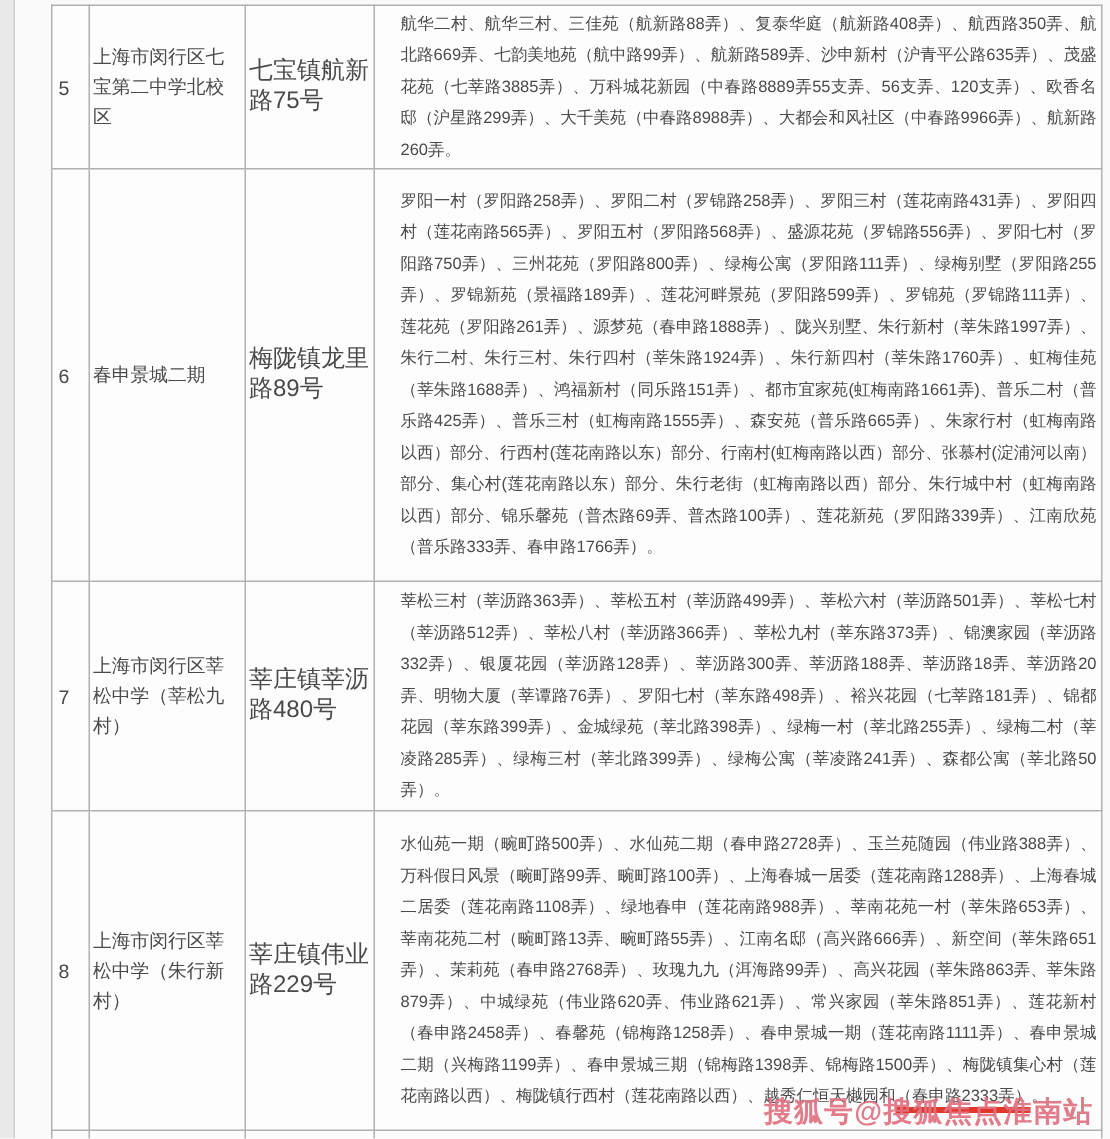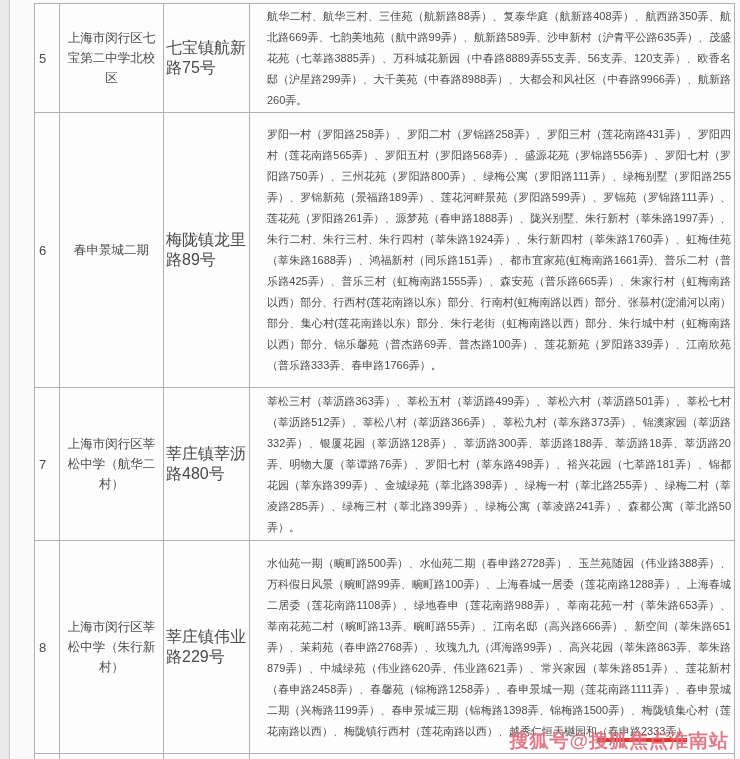--- a/index.html
+++ b/index.html
@@ -14,21 +14,21 @@
   }
   table.district-table{
     position:absolute;left:34px;top:3px;width:700px;
     border-collapse:collapse;table-layout:fixed;background:#fdfdfd;
   }
   td{
     border:1px solid #b2b0b0;color:#4a4a4a;vertical-align:middle;
     overflow:hidden;
   }
   td.num{font-size:13px;padding:0 0 0 4px;}
-  td.school{font-size:12.5px;line-height:20px;padding:0 2px;text-align:center;}
+  td.school{font-size:12.5px;line-height:20px;padding:0 2px;}
   td.addr{font-size:16px;line-height:20px;padding:0 2px;}
   td.areas{padding:0 3px;}
   .clip{display:flex;align-items:center;overflow:hidden;width:100%;}
   .txt{font-size:11px;line-height:21px;text-align:justify;width:100%;margin-left:14px;}
   .red-underline{
     border-bottom:4px solid #e0372a;  
     padding-bottom:1px;
   }
   tr.partial td{border-bottom:none;}
   .watermark{
@@ -65,21 +65,21 @@
       <td class="school">春申景城二期</td>
       <td class="addr">梅陇镇龙里路89号</td>
       <td class="areas">
         <div class="clip" style="height:273px">
             <div class="txt">罗阳一村（罗阳路258弄）、罗阳二村（罗锦路258弄）、罗阳三村（莲花南路431弄）、罗阳四村（莲花南路565弄）、罗阳五村（罗阳路568弄）、盛源花苑（罗锦路556弄）、罗阳七村（罗阳路750弄）、三州花苑（罗阳路800弄）、绿梅公寓（罗阳路111弄）、绿梅别墅（罗阳路255弄）、罗锦新苑（景福路189弄）、莲花河畔景苑（罗阳路599弄）、罗锦苑（罗锦路111弄）、莲花苑（罗阳路261弄）、源梦苑（春申路1888弄）、陇兴别墅、朱行新村（莘朱路1997弄）、朱行二村、朱行三村、朱行四村（莘朱路1924弄）、朱行新四村（莘朱路1760弄）、虹梅佳苑（莘朱路1688弄）、鸿福新村（同乐路151弄）、都市宜家苑(虹梅南路1661弄)、普乐二村（普乐路425弄）、普乐三村（虹梅南路1555弄）、森安苑（普乐路665弄）、朱家行村（虹梅南路以西）部分、行西村(莲花南路以东）部分、行南村(虹梅南路以西）部分、张慕村(淀浦河以南）部分、集心村(莲花南路以东）部分、朱行老街（虹梅南路以西）部分、朱行城中村（虹梅南路以西）部分、锦乐馨苑（普杰路69弄、普杰路100弄）、莲花新苑（罗阳路339弄）、江南欣苑（普乐路333弄、春申路1766弄）。</div>
           </div>
       </td>
     </tr>
     <tr style="height:153px">
       <td class="num">7</td>
-      <td class="school">上海市闵行区莘松中学（航华二村）</td>
+      <td class="school">上海市闵行区莘松中学（莘松九村）</td>
       <td class="addr">莘庄镇莘沥路480号</td>
       <td class="areas">
         <div class="clip" style="height:151px">
             <div class="txt">莘松三村（莘沥路363弄）、莘松五村（莘沥路499弄）、莘松六村（莘沥路501弄）、莘松七村（莘沥路512弄）、莘松八村（莘沥路366弄）、莘松九村（莘东路373弄）、锦澳家园（莘沥路332弄）、银厦花园（莘沥路128弄）、莘沥路300弄、莘沥路188弄、莘沥路18弄、莘沥路20弄、明物大厦（莘谭路76弄）、罗阳七村（莘东路498弄）、裕兴花园（七莘路181弄）、锦都花园（莘东路399弄）、金城绿苑（莘北路398弄）、绿梅一村（莘北路255弄）、绿梅二村（莘凌路285弄）、绿梅三村（莘北路399弄）、绿梅公寓（莘凌路241弄）、森都公寓（莘北路50弄）。</div>
           </div>
       </td>
     </tr>
     <tr style="height:213px">
       <td class="num">8</td>
       <td class="school">上海市闵行区莘松中学（朱行新村）</td>

